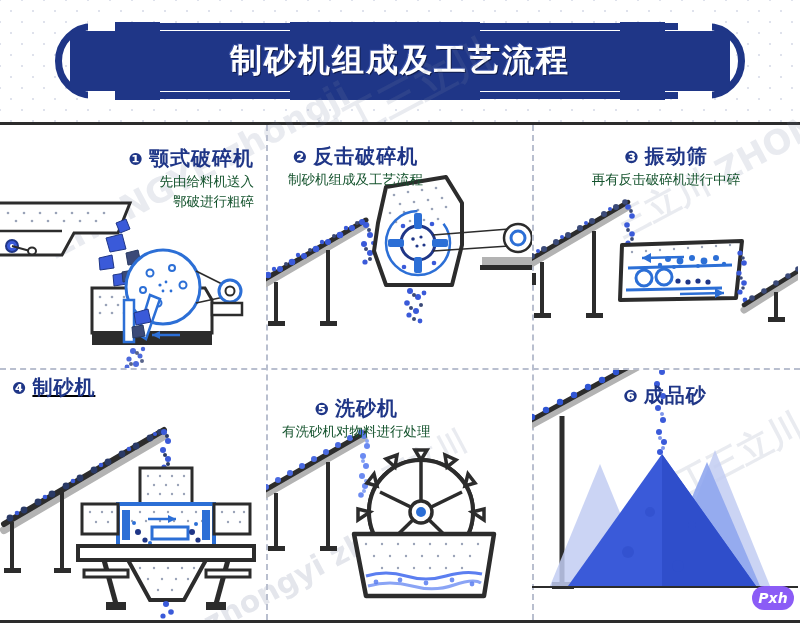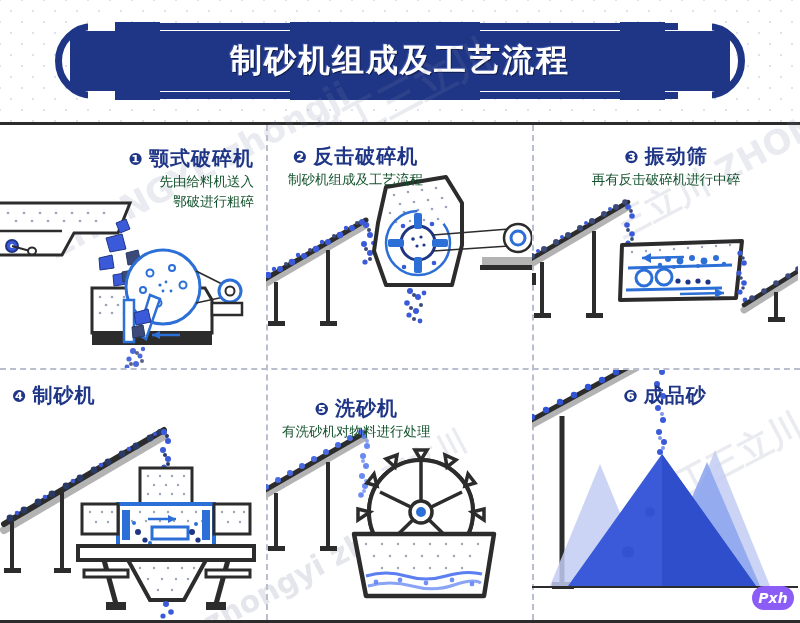--- a/index.html
+++ b/index.html
@@ -117,21 +117,21 @@
     color: #14532d; font-size: 13.5px; line-height: 1.45; white-space: nowrap;
   }
   .cap.right-al { text-align: right; }
   .cap.left-al  { text-align: center; }
   .cap.center-al{ text-align: center; }
 
   
   .cap1 { right: 12px; top: 20px; }
   .cap2 { left: 22px;  top: 18px; }
   .cap3 { left: 14px;  top: 18px; width: 240px; }
-  .cap4 { left: 12px;  top: 12px; }
+  .cap4 { left: 12px;  top: 4px; text-decoration: underline; }
   .cap5 { left: 16px;  top: 12px; margin-top: 13px; }
   .cap6 { left: 0;     top: 12px; width: 266px; }
 
   
   .art { position: absolute; left: 0; top: 0; }
 
   
   .pxh {
     position: absolute; left: 752px; top: 586px; width: 42px; height: 24px;
     background: #8b5cf6; border-radius: 12px;

